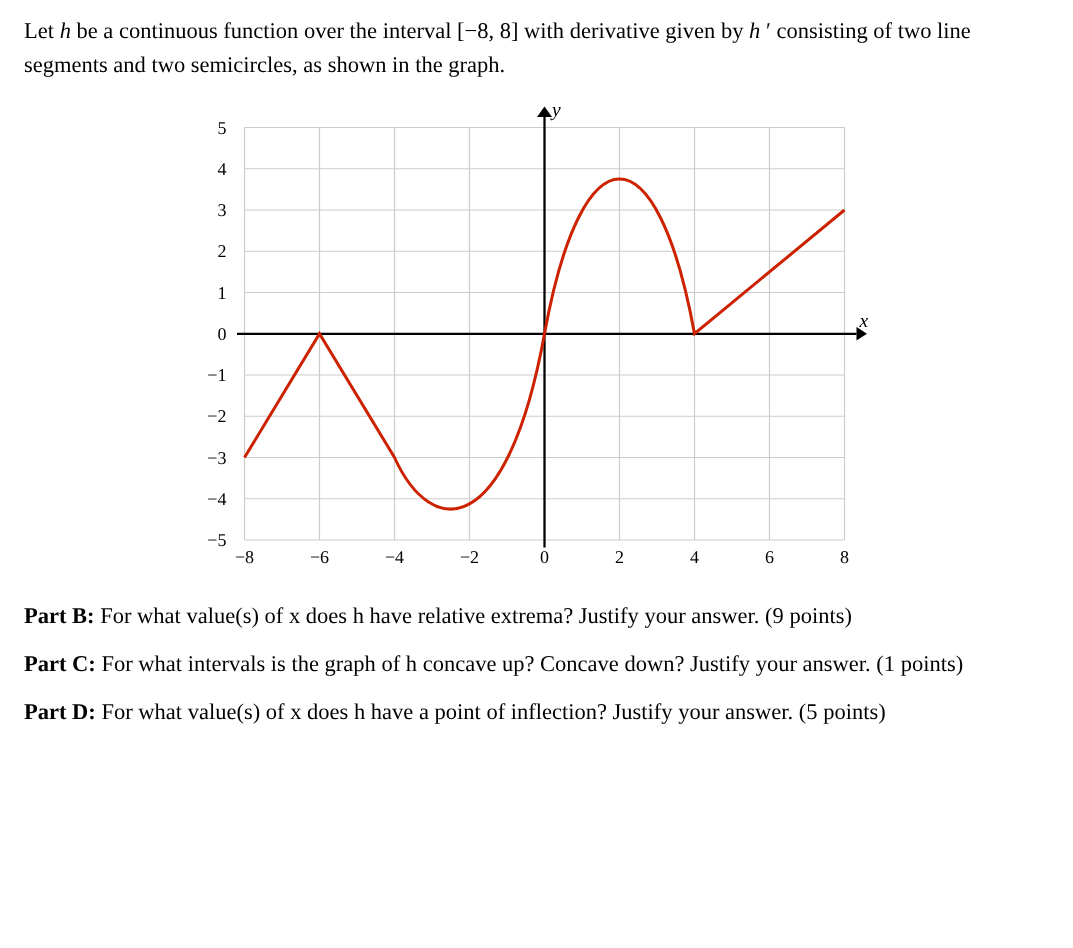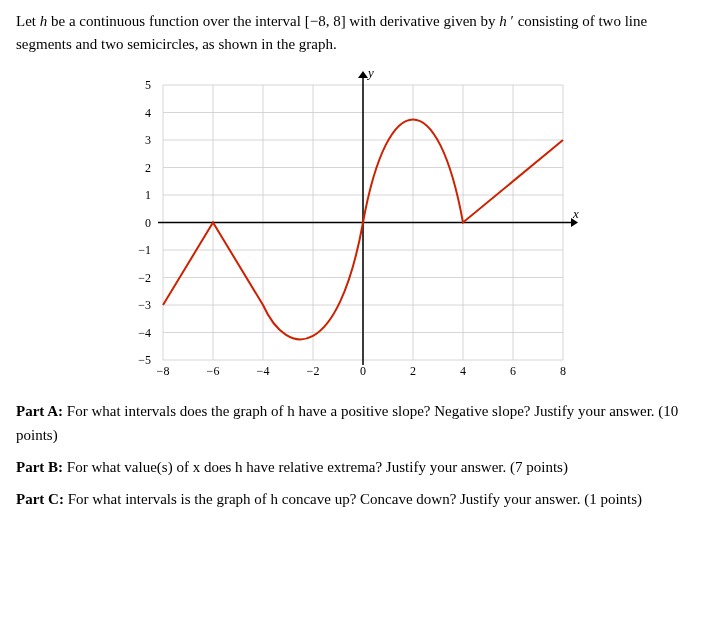--- a/index.html
+++ b/index.html
@@ -109,21 +109,21 @@
       C 175,295 225,295 250,157.5
       C 275,20 325,20 350,157.5
       L 450,75
     " fill="none" stroke="#cc2200" stroke-width="2"></path>
 
   </svg>
 </div>
 
 <div class="questions">
   <div class="question-block">
-    <b>Part A:</b><span> For what intervals does the graph of h have a positive slope? Negative slope? Justify your answer. (10 points)</span>
-  </div>
-  <div class="question-block">
-    <b>Part B:</b><span> For what value(s) of x does h have relative extrema? Justify your answer. (7 points)</span>
+    <b>Part B:</b><span> For what value(s) of x does h have relative extrema? Justify your answer. (9 points)</span>
   </div>
   <div class="question-block">
     <b>Part C:</b><span> For what intervals is the graph of h concave up? Concave down? Justify your answer. (1 points)</span>
   </div>
+  <div class="question-block">
+    <b>Part D:</b><span> For what value(s) of x does h have a point of inflection? Justify your answer. (5 points)</span>
+  </div>
 </div>
 
 </body></html>

